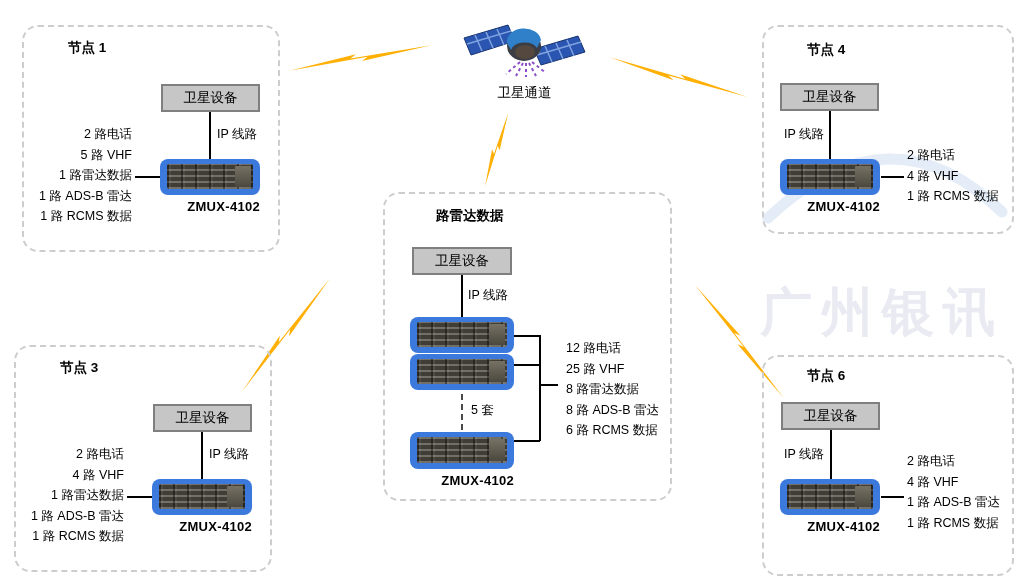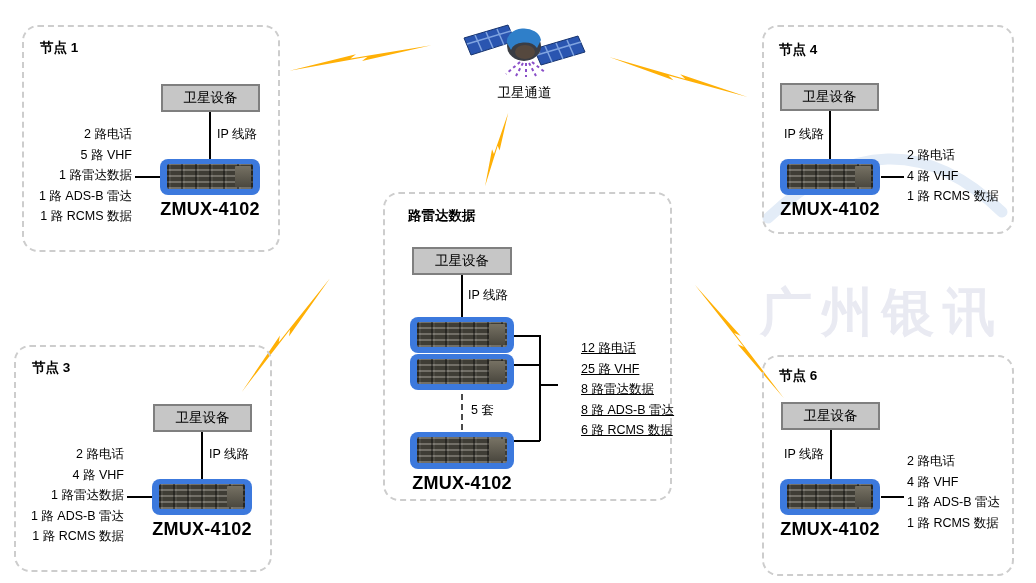--- a/index.html
+++ b/index.html
@@ -25,39 +25,39 @@
   #satellite{position:absolute;left:462px;top:16px;width:125px;height:64px;z-index:2;}
   #satellite-label{position:absolute;left:462px;top:84px;width:125px;text-align:center;
     font-size:13.5px;z-index:2;}
   
   .node{position:absolute;border:2px dashed #cdcdcd;border-radius:16px;z-index:2;background:transparent;}
   #node1{left:22px;top:25px;width:254px;height:223px;}
   #node3{left:14px;top:345px;width:254px;height:223px;}
   #node4{left:762px;top:25px;width:248px;height:205px;text-decoration:underline;}
   #node6{left:762px;top:355px;width:248px;height:217px;}
   #center-node{left:383px;top:192px;width:285px;height:305px;}
-  .node-title{position:absolute;font-size:13.5px;font-weight:bold;white-space:nowrap;}
+  .node-title{position:absolute;font-size:13.5px;font-weight:bold;white-space:nowrap;margin-left:28px;}
   
   .equip{position:absolute;width:99px;height:28px;background:#c6c6c6;border:2px solid #7f7f7f;
     display:flex;align-items:center;justify-content:center;font-size:13.5px;box-sizing:border-box;}
   
   .vline{position:absolute;width:1.5px;background:#000;}
   .hline{position:absolute;height:1.5px;background:#000;}
   .dline{position:absolute;width:0;border-left:2px dashed #4a4a4a;}
   .ip-label{position:absolute;font-size:12.5px;white-space:nowrap;}
   
   .device{position:absolute;width:100px;height:36px;background:#3c79dd;border-radius:8px;}
   .device-face{position:absolute;left:7px;right:7px;top:5px;bottom:6px;border-radius:2px;
     background:
       repeating-linear-gradient(90deg, rgba(0,0,0,0.38) 0 2px, rgba(255,255,255,0.07) 2px 4px, transparent 4px 14px),
       repeating-linear-gradient(0deg, rgba(255,255,255,0.16) 0 2px, rgba(0,0,0,0.28) 2px 6px),
       #57544a;}
   .device-face::after{content:"";position:absolute;right:2px;top:2px;bottom:2px;width:16px;
     background:linear-gradient(#767163,#4b483f);border-radius:1px;}
-  .zmux-label{position:absolute;width:100px;text-align:center;font-size:18px;font-weight:600;
+  .zmux-label{position:absolute;width:100px;text-align:right;font-size:13px;font-weight:600;
     letter-spacing:0.3px;white-space:nowrap;}
   
   .channels{position:absolute;font-size:12.5px;line-height:20.5px;white-space:nowrap;}
   .channels.right-align{text-align:right;}
   
   #node1 .node-title,#node3 .node-title{left:16px;top:12px;}
   #node1 .equip,#node3 .equip{left:137px;top:57px;}
   #node1 .vline,#node3 .vline{left:185px;top:85px;height:47px;}
   #node1 .ip-label,#node3 .ip-label{left:193px;top:99px;}
   #node1 .channels,#node3 .channels{left:6px;top:97px;width:102px;}
@@ -92,21 +92,21 @@
   #center-node .device.d2{left:25px;top:160px;}
   #center-node .device.d3{left:25px;top:238px;height:37px;}
   #center-node .dline{left:76px;top:200px;height:36px;}
   #center-node .stack-label{position:absolute;left:86px;top:208px;font-size:12.5px;white-space:nowrap;}
   #center-node .zmux-label{left:25px;top:279px;width:104px;}
   #center-node .hline.stub1{left:129px;top:141px;width:26px;}
   #center-node .hline.stub2{left:129px;top:170px;width:26px;}
   #center-node .hline.stub3{left:129px;top:246px;width:26px;}
   #center-node .vline.bus{left:154px;top:141px;height:106px;}
   #center-node .hline.stub-text{left:154px;top:190px;width:19px;}
-  #center-node .channels{left:196px;top:144px;text-decoration:underline;}
+  #center-node .channels{left:181px;top:144px;}
 </style>
 </head>
 <body>
 
 <div id="canvas">
 
   <div id="watermark-text">广州银讯</div>
   <svg id="watermark-swoosh" width="286" height="150" viewBox="0 0 286 150">
     <path d="M18,123 Q140,8 252,117" fill="none" stroke="#e3ecf7" stroke-width="11" stroke-linecap="round"></path>
   </svg>

